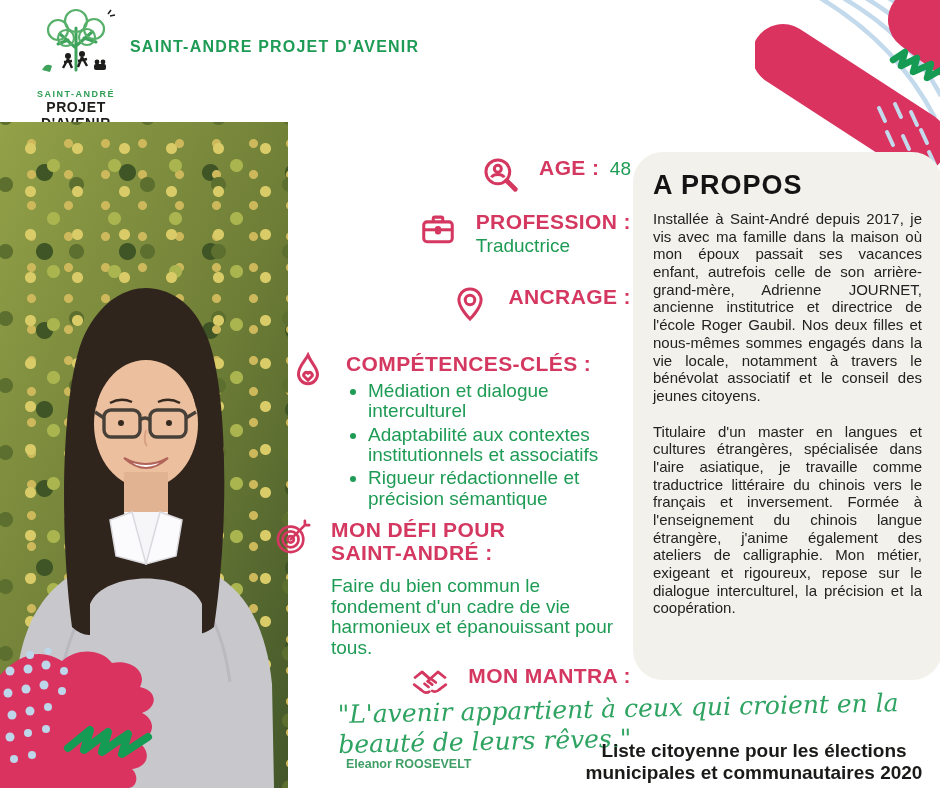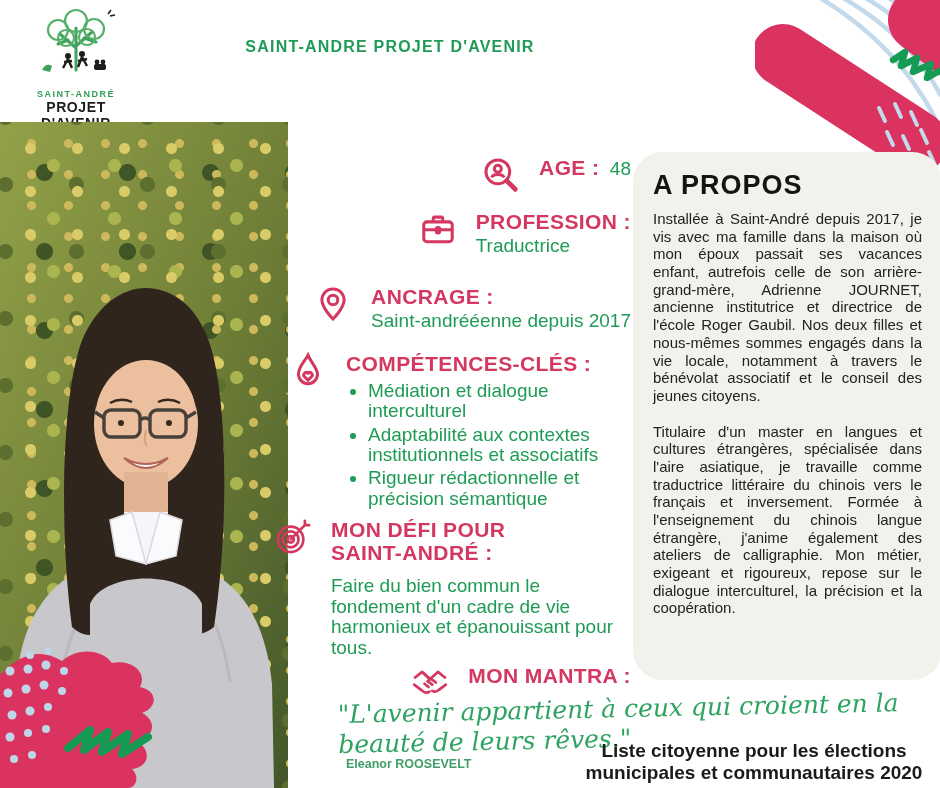--- a/index.html
+++ b/index.html
@@ -9,21 +9,21 @@
     overflow:hidden;
   }
 
   
   .logo { position:absolute; left:28px; top:8px; width:96px; text-align:center; }
   .logo svg { display:block; margin:0 auto; }
   .logo-l1 { font-size:9px; font-weight:bold; letter-spacing:1.5px; color:#2f9e55; margin-top:1px; }
   .logo-l2 { font-size:14px; font-weight:bold; letter-spacing:0.6px; color:#1d1d1b; }
   .titles { position:absolute; left:130px; top:26px; width:520px; }
   .candidate-name { font-size:38px; font-weight:bold; color:#d4375f; letter-spacing:0.5px; }
-  .subtitle { margin-top:12px; font-size:16px; font-weight:bold; letter-spacing:1.2px; color:#1e9b55;text-align:center; }
+  .subtitle { margin-top:12px; font-size:16px; font-weight:bold; letter-spacing:1.2px; color:#1e9b55; }
 
   
   .deco-top { position:absolute; right:0; top:0; }
   .deco-bottom { position:absolute; left:0; top:645px; z-index:5; }
 
   
   .photo {
     position:absolute; left:0; top:122px; width:288px; height:666px;
     background-color:#77863c;
     background-image:
@@ -209,21 +209,20 @@
     </div>
   </div>
 
   <div class="fact fact-ancr">
     <svg class="fact-icon" width="38" height="38" viewBox="0 0 24 24" fill="none" stroke="#d4375f" stroke-width="1.9">
       <path d="M12,2.5 C7.5,2.5 5,6 5,9.5 C5,14.5 12,21.5 12,21.5 C12,21.5 19,14.5 19,9.5 C19,6 16.5,2.5 12,2.5 Z"></path>
       <circle cx="12" cy="9.5" r="3"></circle>
     </svg>
     <div class="fact-body">
       <div class="fact-label">ANCRAGE :</div>
-      <div class="fact-value">Saint-andrééenne depuis 2017</div>
     </div>
   </div>
 
   <div class="fact fact-comp">
     <svg class="fact-icon" width="38" height="38" viewBox="0 0 24 24" fill="none" stroke="#d4375f" stroke-width="1.9">
       <path d="M12,2 C10,6 6,9 6,14 A6,6 0 0 0 18,14 C18,10 14,7 12,2 Z"></path>
       <path d="M12,17.8 L9.8,15.6 A1.55,1.55 0 0 1 12,13.4 A1.55,1.55 0 0 1 14.2,15.6 Z"></path>
     </svg>
     <div class="fact-body">
       <div class="fact-label">COMPÉTENCES-CLÉS :</div>

